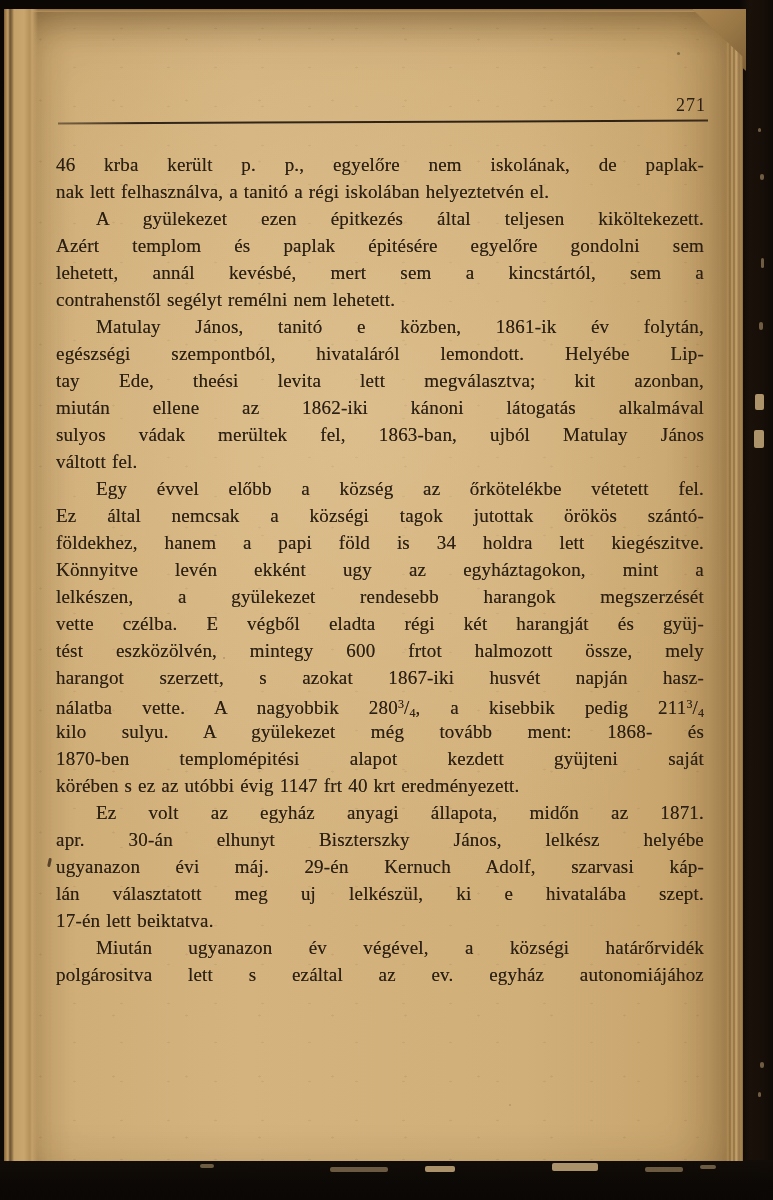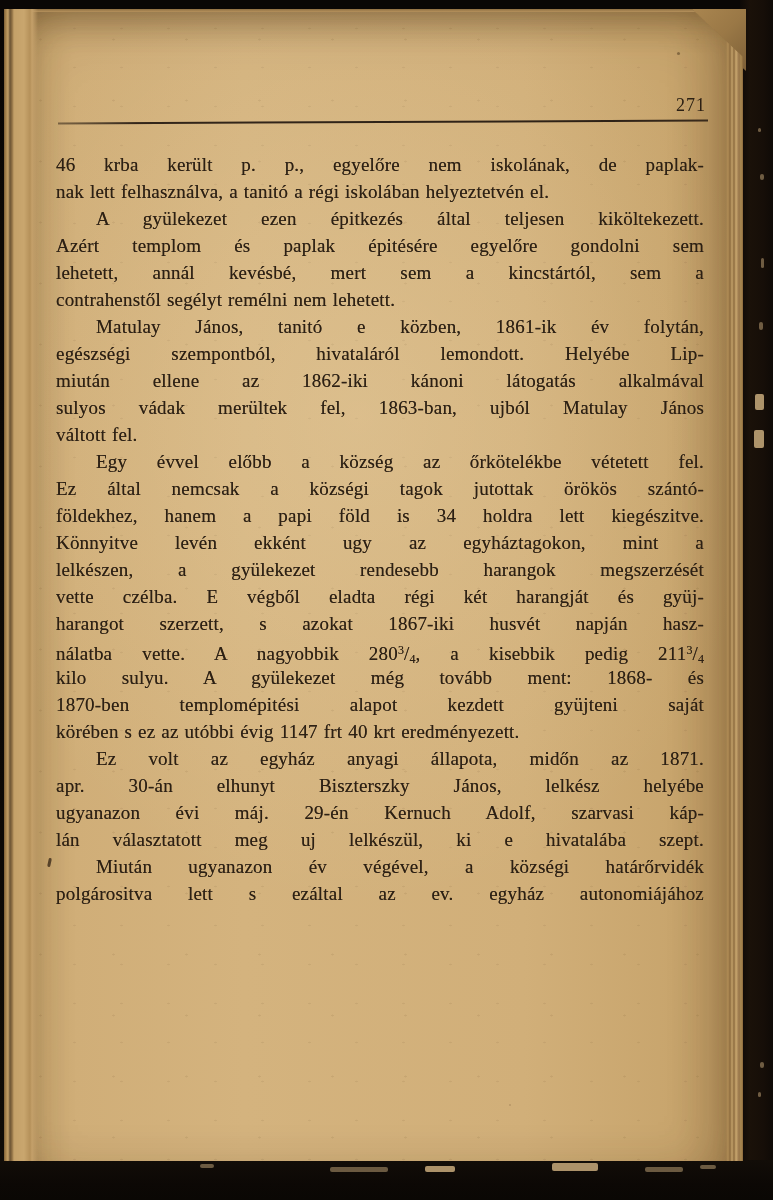--- a/index.html
+++ b/index.html
@@ -102,38 +102,41 @@
 
     <div class="text-block">
         <div class="line"><span>46 krba került p. p., egyelőre nem iskolának, de paplak-</span></div>
         <div class="line end"><span>nak lett felhasználva, a tanitó a régi iskolában helyeztetvén el.</span></div>
         <div class="line indent"><span>A gyülekezet ezen épitkezés által teljesen kiköltekezett.</span></div>
         <div class="line"><span>Azért templom és paplak épitésére egyelőre gondolni sem</span></div>
         <div class="line"><span>lehetett, annál kevésbé, mert sem a kincstártól, sem a</span></div>
         <div class="line end"><span>contrahenstől segélyt remélni nem lehetett.</span></div>
         <div class="line indent"><span>Matulay János, tanitó e közben, 1861-ik év folytán,</span></div>
         <div class="line"><span>egészségi szempontból, hivataláról lemondott. Helyébe </span><span class="italic">Lip-</span></div>
+        <div class="line"><span class="italic">tay Ede,</span><span> theési levita lett megválasztva; kit azonban,</span></div>
         <div class="line"><span>miután ellene az 1862-iki kánoni látogatás alkalmával</span></div>
         <div class="line"><span>sulyos vádak merültek fel, 1863-ban, ujból </span><span class="italic">Matulay János</span></div>
         <div class="line end"><span>váltott fel.</span></div>
         <div class="line indent"><span>Egy évvel előbb a község az őrkötelékbe vétetett fel.</span></div>
         <div class="line"><span>Ez által nemcsak a községi tagok jutottak örökös szántó-</span></div>
         <div class="line"><span>földekhez, hanem a papi föld is 34 holdra lett kiegészitve.</span></div>
         <div class="line"><span>Könnyitve levén ekként ugy az egyháztagokon, mint a</span></div>
         <div class="line"><span>lelkészen, a gyülekezet rendesebb harangok megszerzését</span></div>
         <div class="line"><span>vette czélba. E végből eladta régi két harangját és gyüj-</span></div>
+        <div class="line"><span>tést eszközölvén, mintegy 600 frtot halmozott össze, mely</span></div>
         <div class="line"><span>harangot szerzett, s azokat 1867-iki husvét napján hasz-</span></div>
         <div class="line"><span>nálatba vette. A nagyobbik 280</span><span class="sup">3</span><span>/</span><span class="sub">4</span><span>, a kisebbik pedig 211</span><span class="sup">3</span><span>/</span><span class="sub">4</span></div>
         <div class="line"><span>kilo sulyu. A gyülekezet még tovább ment: 1868- és</span></div>
         <div class="line"><span>1870-ben templomépitési alapot kezdett gyüjteni saját</span></div>
         <div class="line end"><span>körében s ez az utóbbi évig 1147 frt 40 krt eredményezett.</span></div>
         <div class="line indent"><span>Ez volt az egyház anyagi állapota, midőn az 1871.</span></div>
         <div class="line"><span>apr. 30-án elhunyt Biszterszky János, lelkész helyébe</span></div>
         <div class="line"><span>ugyanazon évi máj. 29-én </span><span class="italic">Kernuch Adolf,</span><span> szarvasi káp-</span></div>
         <div class="line"><span>lán választatott meg uj lelkészül, ki e hivatalába szept.</span></div>
+        <div class="line end"><span>17-én lett beiktatva.</span></div>
         <div class="line indent"><span>Miután ugyanazon év végével, a községi határőrvidék</span></div>
         <div class="line"><span>polgárositva lett s ezáltal az ev. egyház autonomiájához</span></div>
       </div>
 
     <div class="stray-mark"></div>
     <div class="speck" style="left:673px;top:43px;width:3px;height:3px;"></div>
     <div class="speck" style="left:219px;top:648px;width:2px;height:2px;opacity:0.5;"></div>
     <div class="speck" style="left:505px;top:1095px;width:2px;height:2px;opacity:0.4;"></div>
   </div>
 

